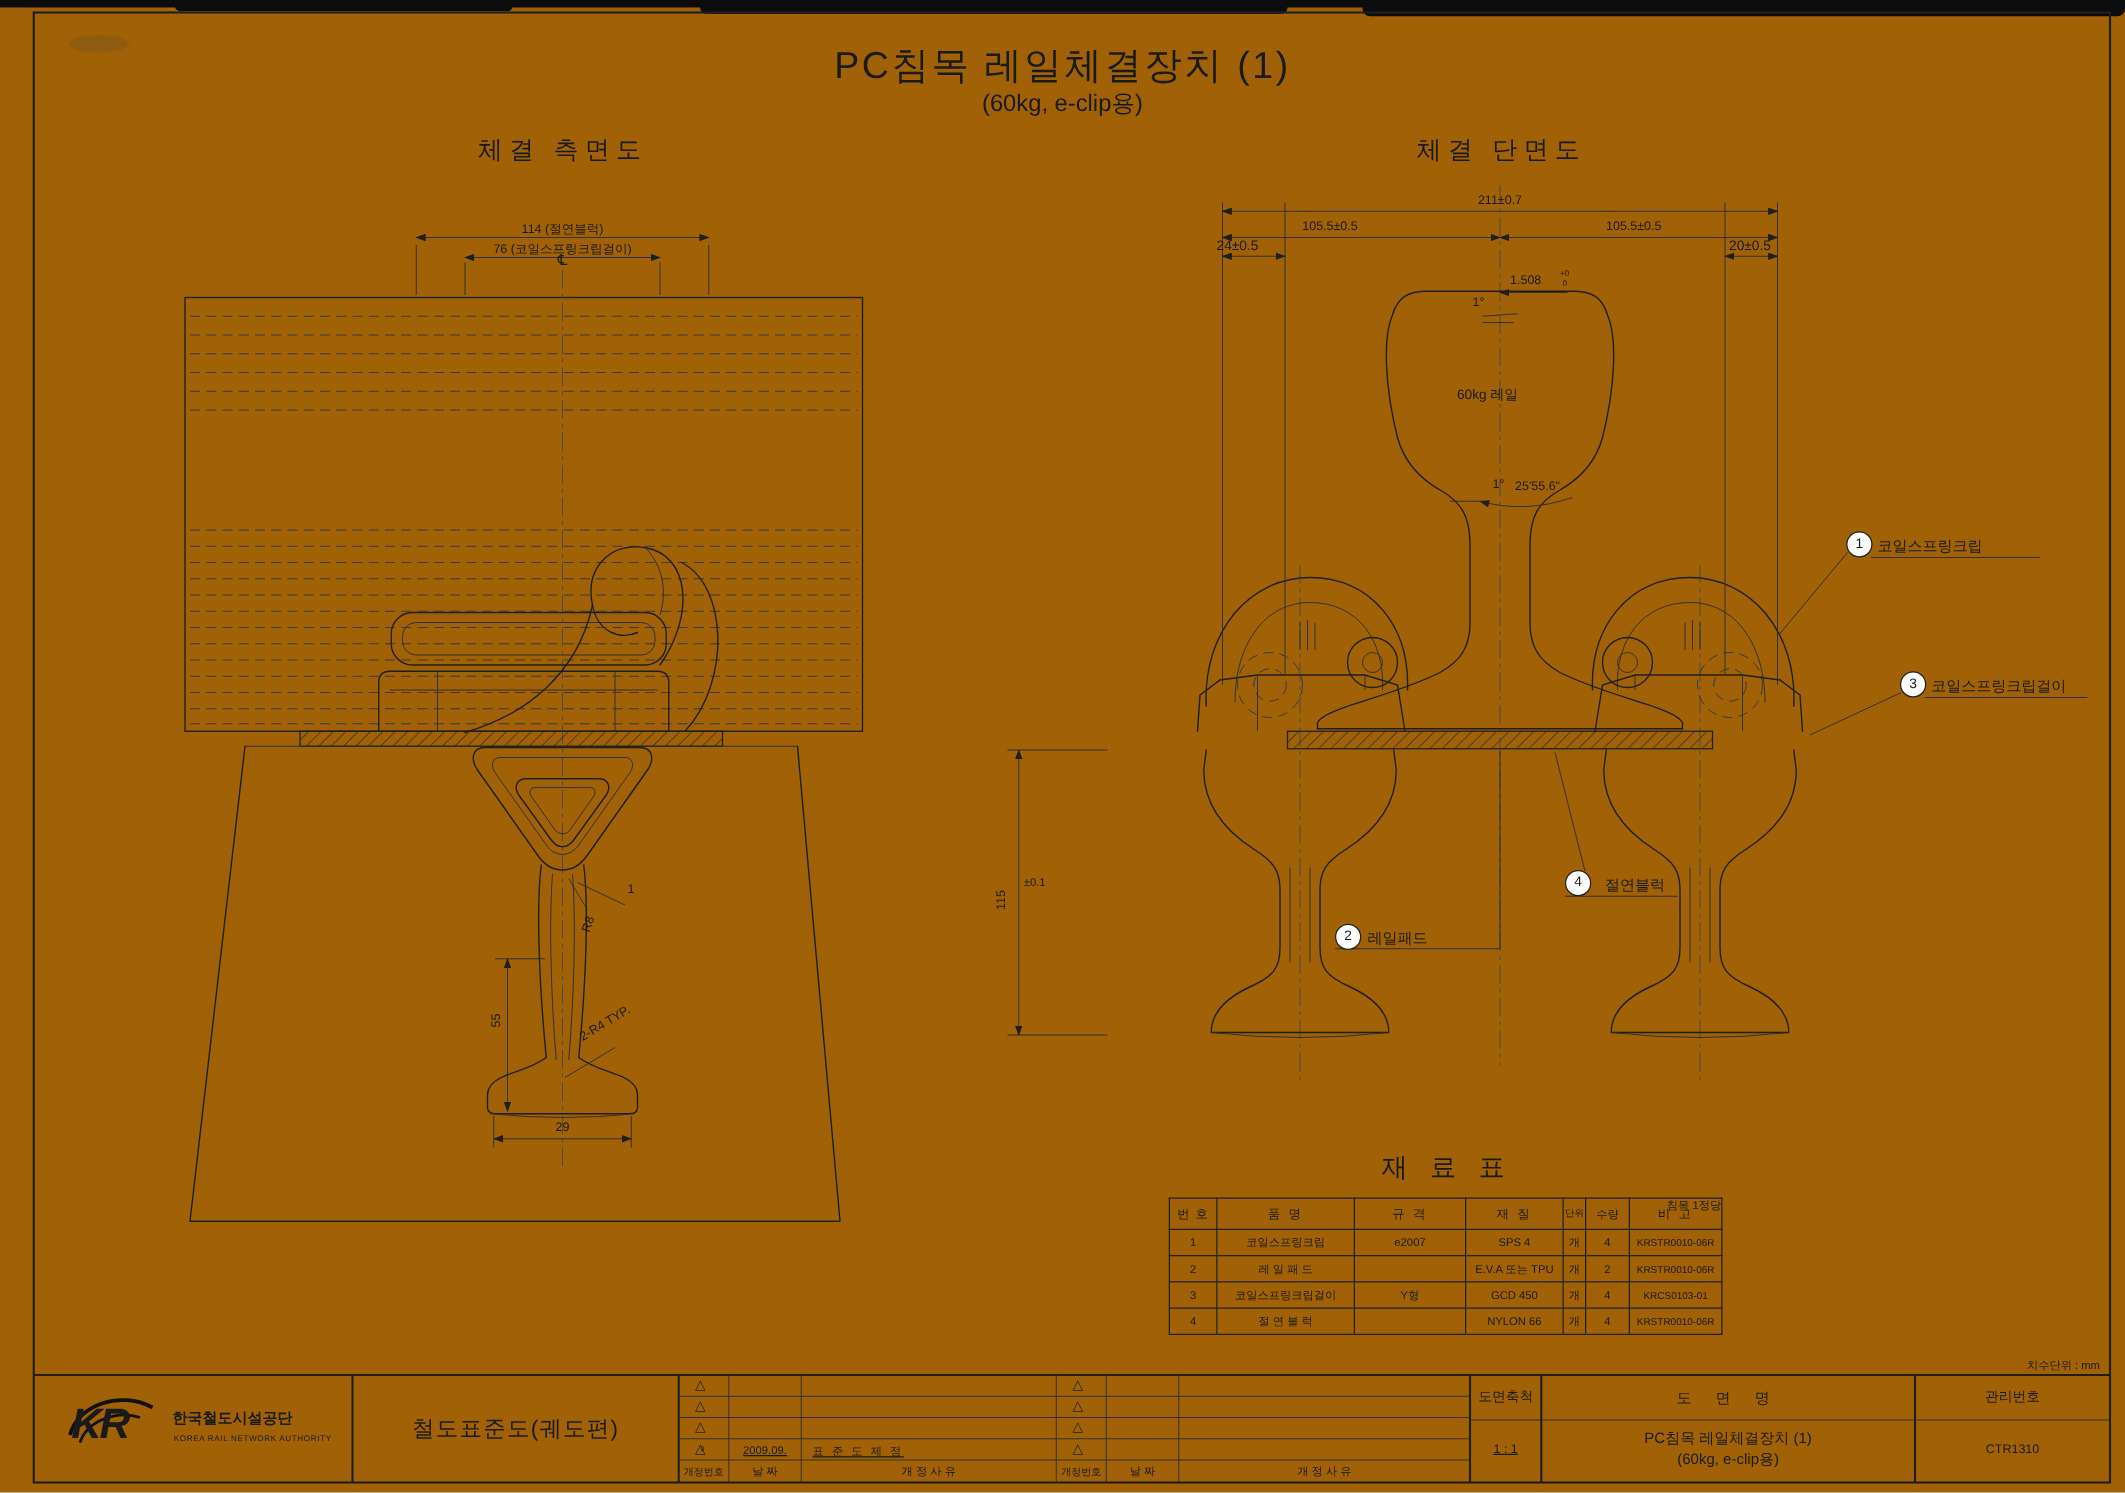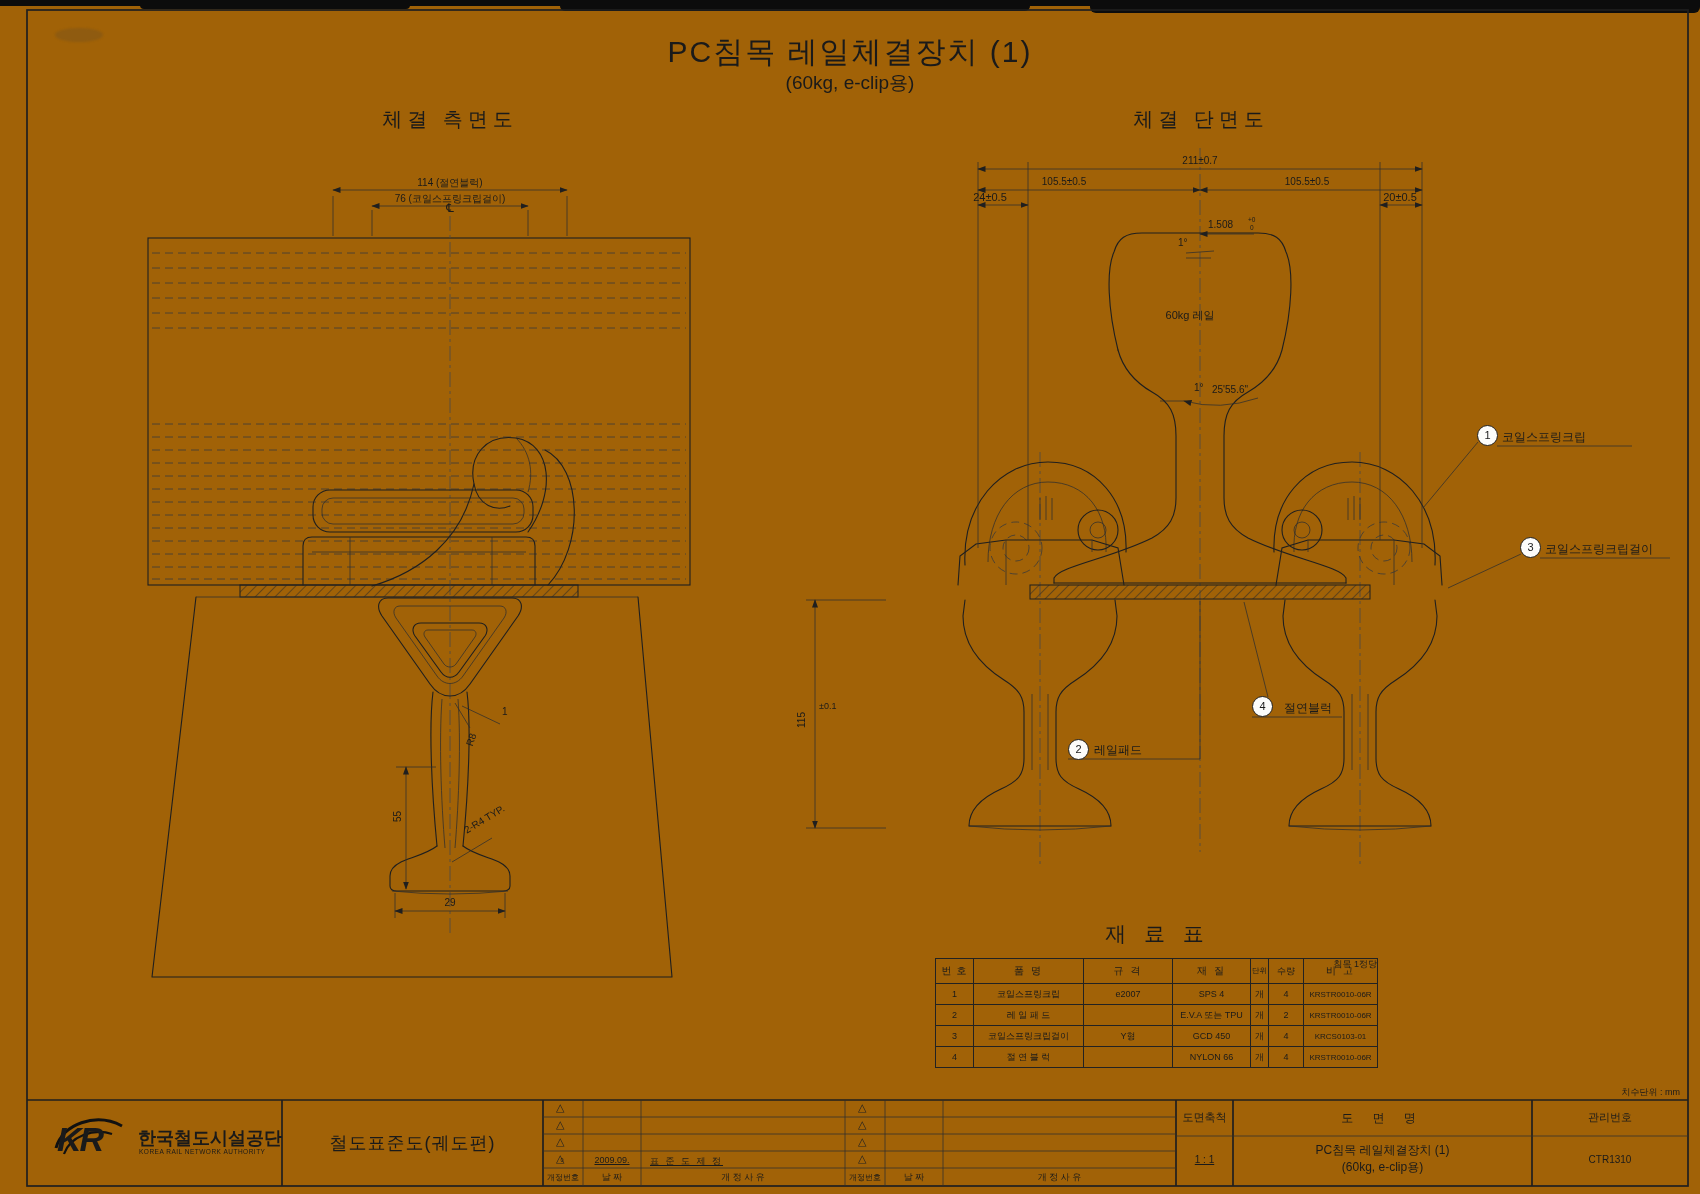--- a/index.html
+++ b/index.html
@@ -9,21 +9,21 @@
   .ln{stroke:#1f1f1f;stroke-width:1.1;fill:none;stroke-linecap:round;}
   .th{stroke:#1f1f1f;stroke-width:1.7;fill:none;}
   .tn{stroke:#2e2e2e;stroke-width:0.75;fill:none;}
   .dashd{stroke:#3a3a3a;stroke-width:0.8;fill:none;stroke-dasharray:8 5;}
   .cl{stroke:#4a4a4a;stroke-width:0.8;fill:none;stroke-dasharray:15 4 3 4;}
   .klogo{stroke:#111;fill:none;}
   .t{position:absolute;white-space:nowrap;color:#1a1a1a;}
   .c{text-align:center;}
   .r{text-align:right;}
   .s9{font-size:9px;} .s95{font-size:11px;} .s10{font-size:10px;} .s11{font-size:11px;}
-  .s12{font-size:12px;} .s14{font-size:18px;} .s6{font-size:6.5px;}
+  .s12{font-size:12px;} .s14{font-size:12px;} .s6{font-size:6.5px;}
   .hd{font-size:20px;letter-spacing:5px;}
   .ttl{font-size:30px;letter-spacing:2px;}
   .sub{font-size:19px;}
   .rot90{transform:rotate(-90deg);transform-origin:left top;}
   .co{position:absolute;width:19px;height:19px;border:1px solid #222;border-radius:50%;
       text-align:center;font-size:11px;line-height:18px;background:#fcfcfa;}
   .callout-label{font-size:12px;}
   .u{text-decoration:underline;}
   .mt{position:absolute;left:935px;top:958px;border-collapse:collapse;table-layout:fixed;}
   .mt td{border:1px solid #222;text-align:center;vertical-align:middle;font-size:9px;padding:0;overflow:hidden;}

